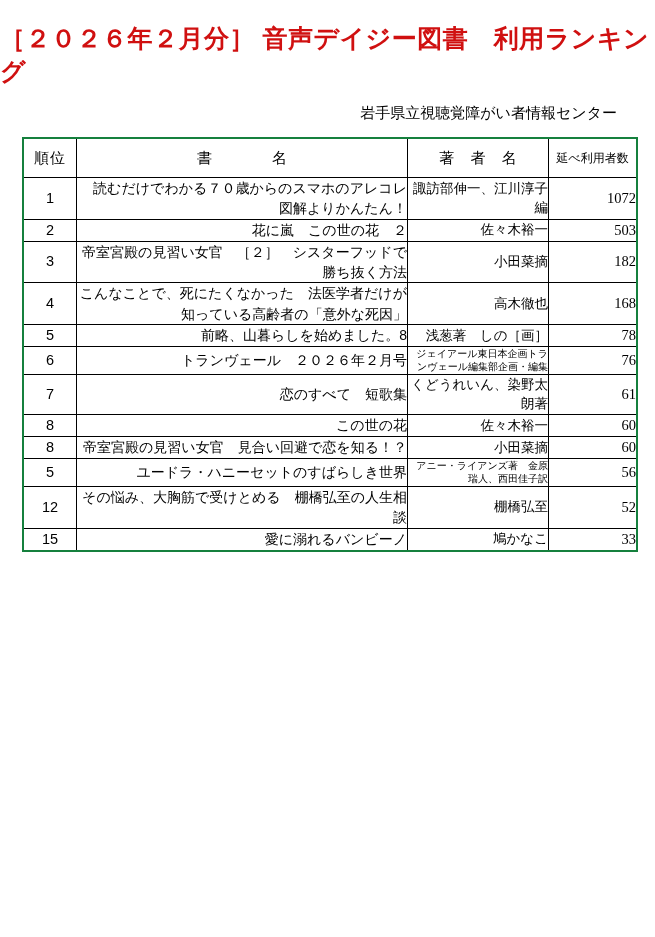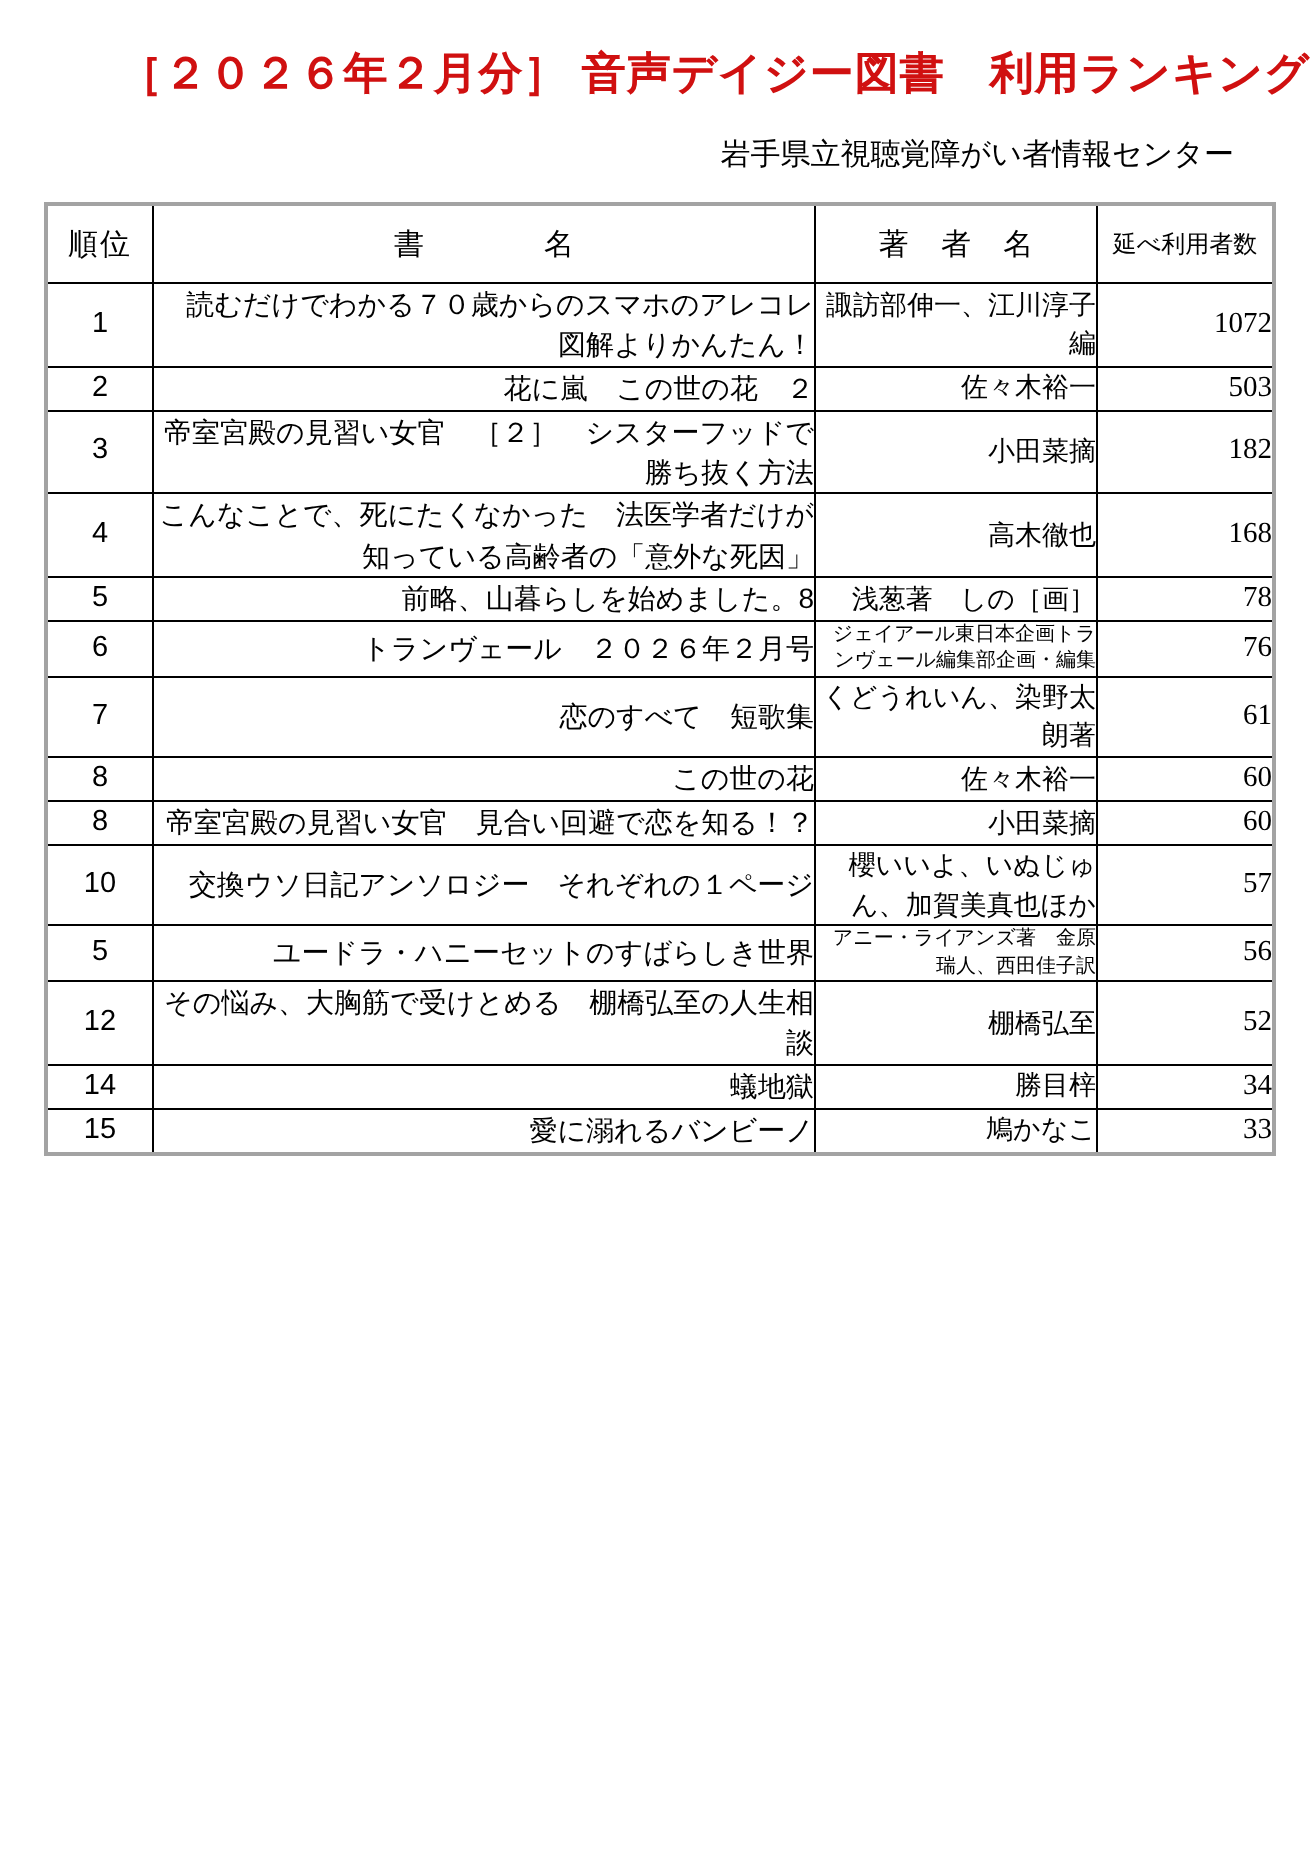--- a/index.html
+++ b/index.html
@@ -15,44 +15,44 @@
     position: relative;
     overflow: hidden;
   }
   .page {
     width: 655px;
     height: 937px;
     position: relative;
     box-sizing: border-box;
   }
   .doc-title {
-    text-align: right;
+    text-align: left;
     color: #d01010;
     font-weight: bold;
-    font-size: 22px;
+    font-size: 25px;
     letter-spacing: 0.5px;
     margin-top: 22px;
     margin-bottom: 0;
     font-family: "Liberation Sans", "DejaVu Sans", sans-serif;
   }
   .org-line {
     text-align: right;
     font-size: 15px;
     margin-top: 16px;
     padding-right: 38px;
     color: #000;
   }
   .table-wrap {
     margin: 14px 22px 0 22px;
   }
   table.rank-table {
     border-collapse: collapse;
     width: 611px;
     table-layout: fixed;
-    border: 2px solid #a3a3a3;
+    border: 2px solid #15803d;
   }
   table.rank-table th,
   table.rank-table td {
     border: 1px solid #000;
     padding: 0;
     vertical-align: middle;
   }
   thead th {
     font-weight: normal;
     font-size: 15px;
@@ -200,58 +200,38 @@
             <td class="rank-cell">8</td>
             <td class="title-cell">
               <span class="title-text">帝室宮殿の見習い女官　見合い回避で恋を知る！？</span>
             </td>
             <td class="author-cell">
               <span class="author-text">小田菜摘</span>
             </td>
             <td class="count-cell">60</td>
           </tr>
           <tr>
-            <td class="rank-cell">10</td>
-            <td class="title-cell">
-              <span class="title-text">交換ウソ日記アンソロジー　それぞれの１ページ</span>
-            </td>
-            <td class="author-cell">
-              <span class="author-text">櫻いいよ、いぬじゅん、加賀美真也ほか</span>
-            </td>
-            <td class="count-cell">57</td>
-          </tr>
-          <tr>
             <td class="rank-cell">5</td>
             <td class="title-cell">
               <span class="title-text">ユードラ・ハニーセットのすばらしき世界</span>
             </td>
             <td class="author-cell">
               <span class="author-text small-author">アニー・ライアンズ著　金原瑞人、西田佳子訳</span>
             </td>
             <td class="count-cell">56</td>
           </tr>
           <tr>
             <td class="rank-cell">12</td>
             <td class="title-cell">
               <span class="title-text">その悩み、大胸筋で受けとめる　棚橋弘至の人生相談</span>
             </td>
             <td class="author-cell">
               <span class="author-text">棚橋弘至</span>
             </td>
             <td class="count-cell">52</td>
-          </tr>
-          <tr>
-            <td class="rank-cell">14</td>
-            <td class="title-cell">
-              <span class="title-text">蟻地獄</span>
-            </td>
-            <td class="author-cell">
-              <span class="author-text">勝目梓</span>
-            </td>
-            <td class="count-cell">34</td>
           </tr>
           <tr>
             <td class="rank-cell">15</td>
             <td class="title-cell">
               <span class="title-text">愛に溺れるバンビーノ</span>
             </td>
             <td class="author-cell">
               <span class="author-text">鳩かなこ</span>
             </td>
             <td class="count-cell">33</td>

